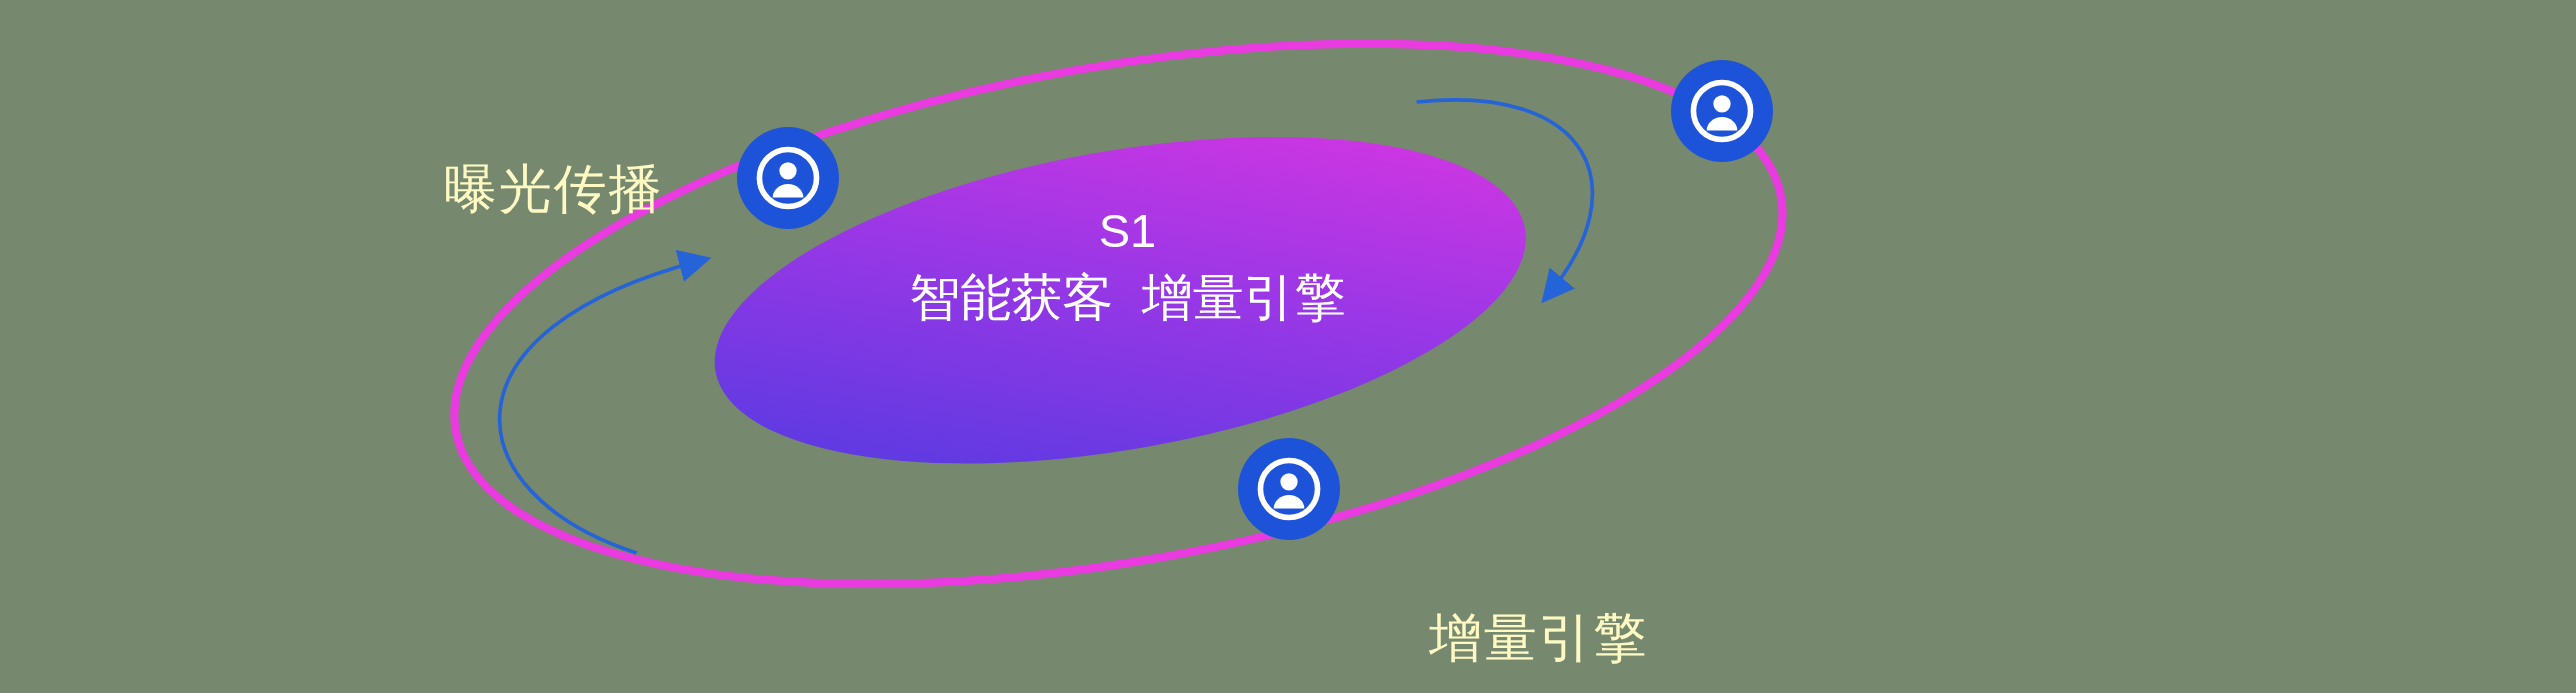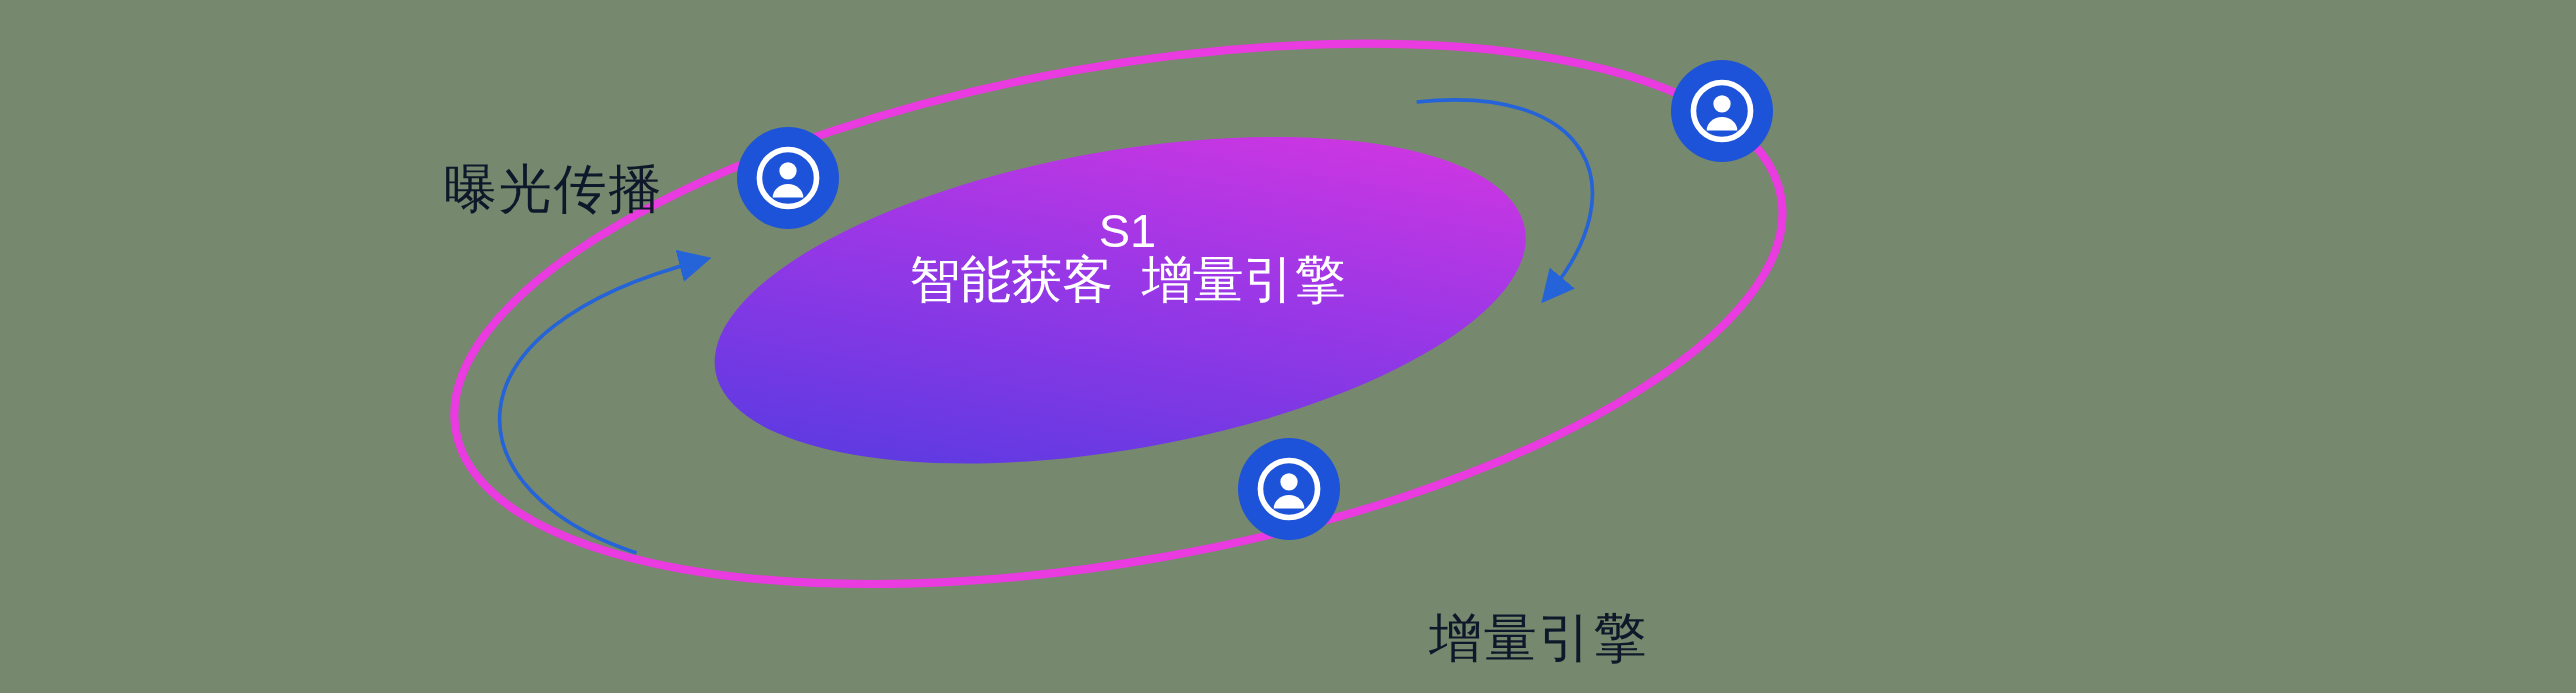--- a/index.html
+++ b/index.html
@@ -15,36 +15,36 @@
     position:absolute;
     color:#2E6AE0;
     font-size:69px;
     font-weight:500;
     letter-spacing:1.8px;
     white-space:nowrap;
     line-height:1;
   }
   .sublabel{
     position:absolute;
-    color:#0f172a;
+    color:#fef9c3;
     font-size:53px;
     font-weight:500;
     letter-spacing:1.8px;
     white-space:nowrap;
     line-height:1;
   }
   .node{position:absolute;width:102px;height:102px;}
   .node svg{width:100%;height:100%;display:block;}
   .center-text{
     position:absolute;
     left:891px;top:207px;width:473px;
     text-align:center;color:#ffffff;
   }
   .center-title{font-size:47px;font-weight:500;line-height:1;}
-  .center-sub{font-size:51px;font-weight:400;margin-top:0;white-space:pre;line-height:1;}
+  .center-sub{font-size:51px;font-weight:400;margin-top:18px;white-space:pre;line-height:1;}
 </style>
 </head>
 <body>
 
 <div class="stage">
 
   <svg class="bg-svg" width="2576" height="694" viewBox="0 0 2833 763">
     <defs>
       <linearGradient id="coreGrad" x1="0" y1="1" x2="1" y2="0">
         <stop offset="0" stop-color="#4A3BE0"></stop>

